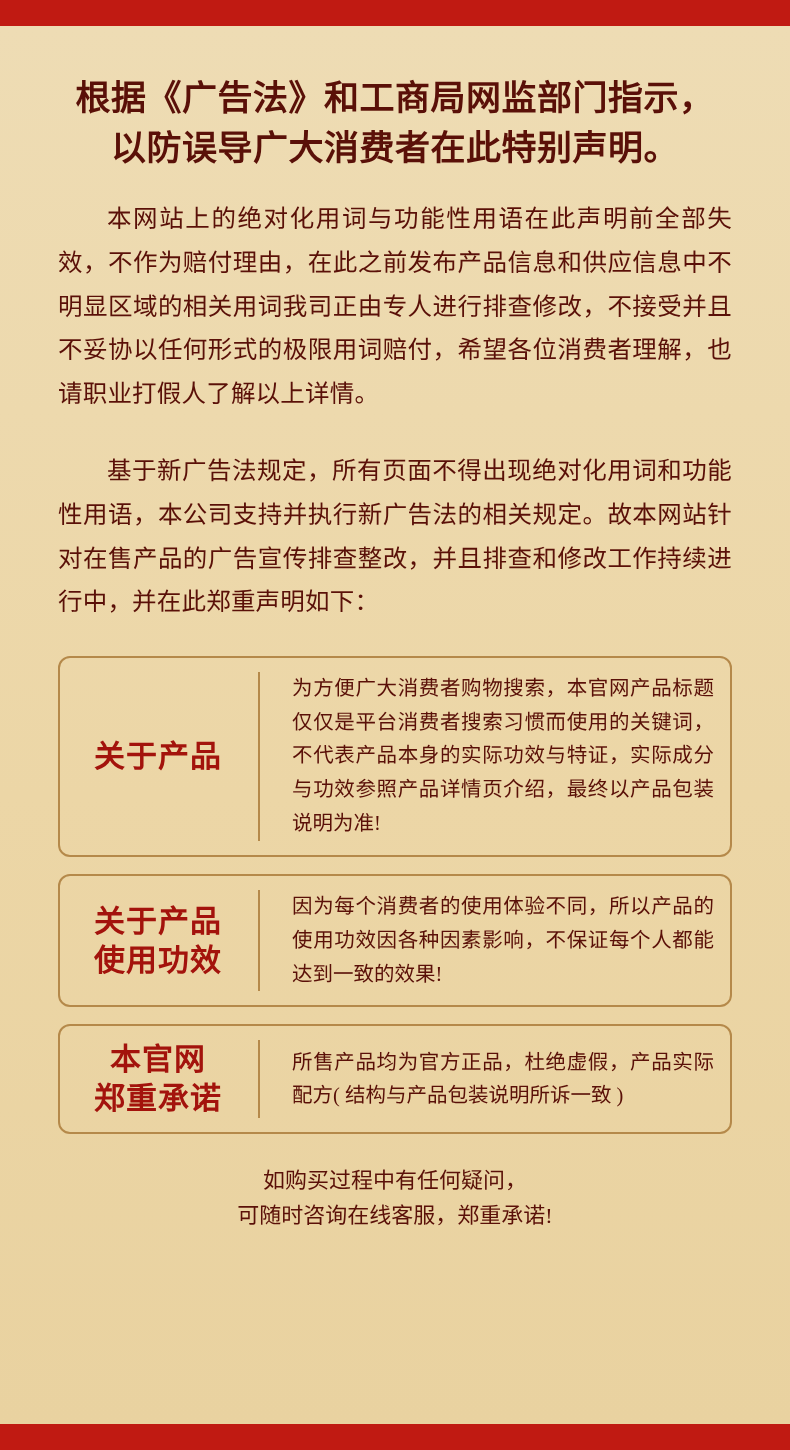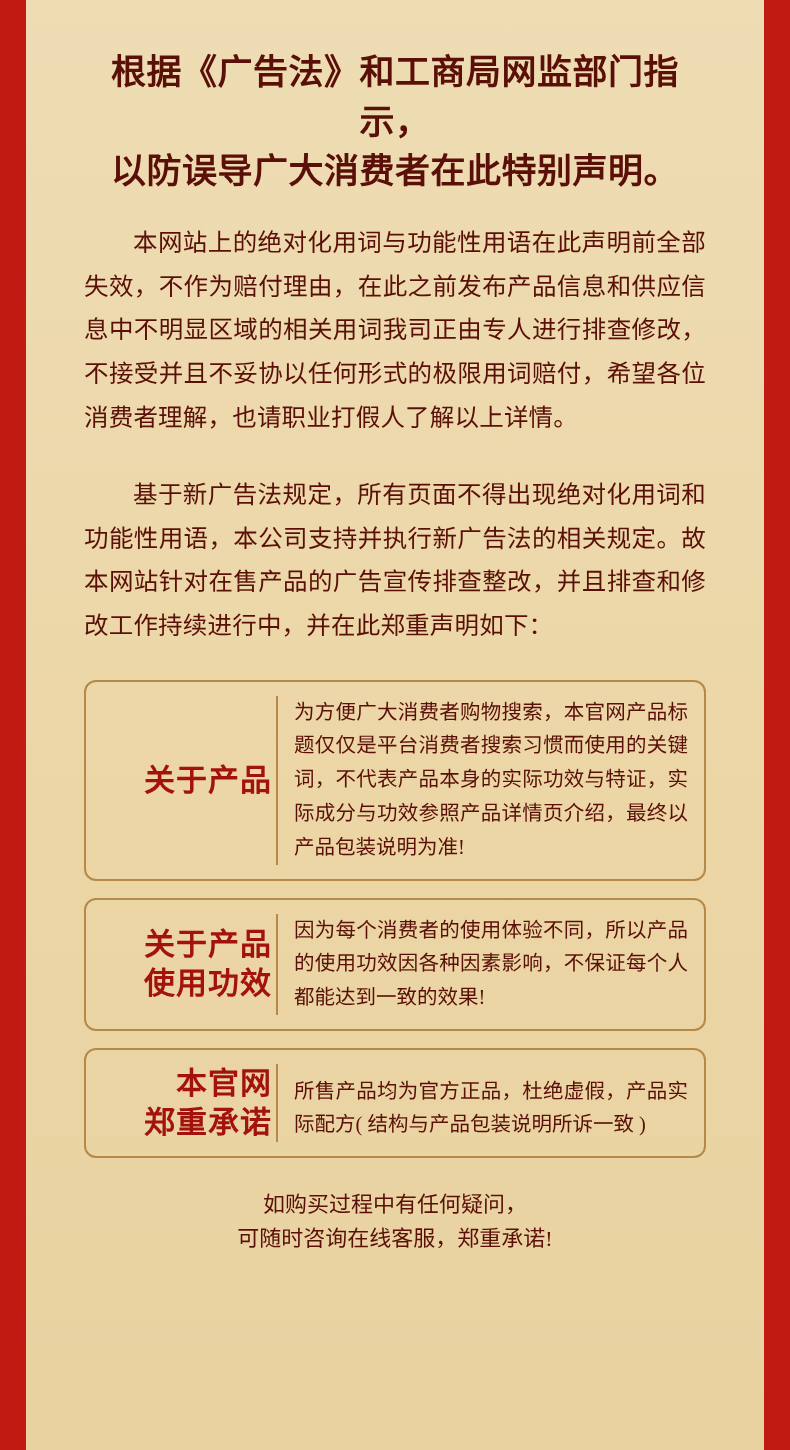--- a/index.html
+++ b/index.html
@@ -13,21 +13,21 @@
     font-family: "Liberation Serif", "DejaVu Serif", serif;
     overflow: hidden;
   }
   .page {
     position: relative;
     width: 790px;
     height: 1450px;
     box-sizing: border-box;
     background: #c01a12;
     display: flex;
-    flex-direction: row;
+    flex-direction: column;
   }
   .top-band {
     height: 26px;
     background: #c01a12;
     flex: 0 0 26px;
   }
   .bottom-band {
     height: 26px;
     background: #c01a12;
     flex: 0 0 26px;
@@ -86,39 +86,39 @@
   .card-title {
     flex: 0 0 176px;
     color: #a3130c;
     font-weight: bold;
     font-size: 31px;
     line-height: 1.26;
     text-align: center;
     display: flex;
     flex-direction: column;
     justify-content: center;
-    align-items: flex-end;
-    padding-right: 4px;
+    align-items: center;
+    padding-right: 12px;
     border-right: 2px solid #b5894a;
     letter-spacing: 1px;
   }
   .card-title span {
     display: block;
     white-space: nowrap;
   }
   .card-body {
     flex: 1 1 auto;
-    padding-left: 16px;
+    padding-left: 32px;
     color: #5a1008;
     font-size: 20.5px;
     line-height: 1.65;
     text-align: justify;
     text-align-last: left;
     display: flex;
-    align-items: flex-end;
+    align-items: center;
   }
   .card-body p {
     margin: 0;
   }
 
   .footer {
     margin-top: 30px;
     text-align: center;
     color: #5a1008;
     font-size: 22px;

